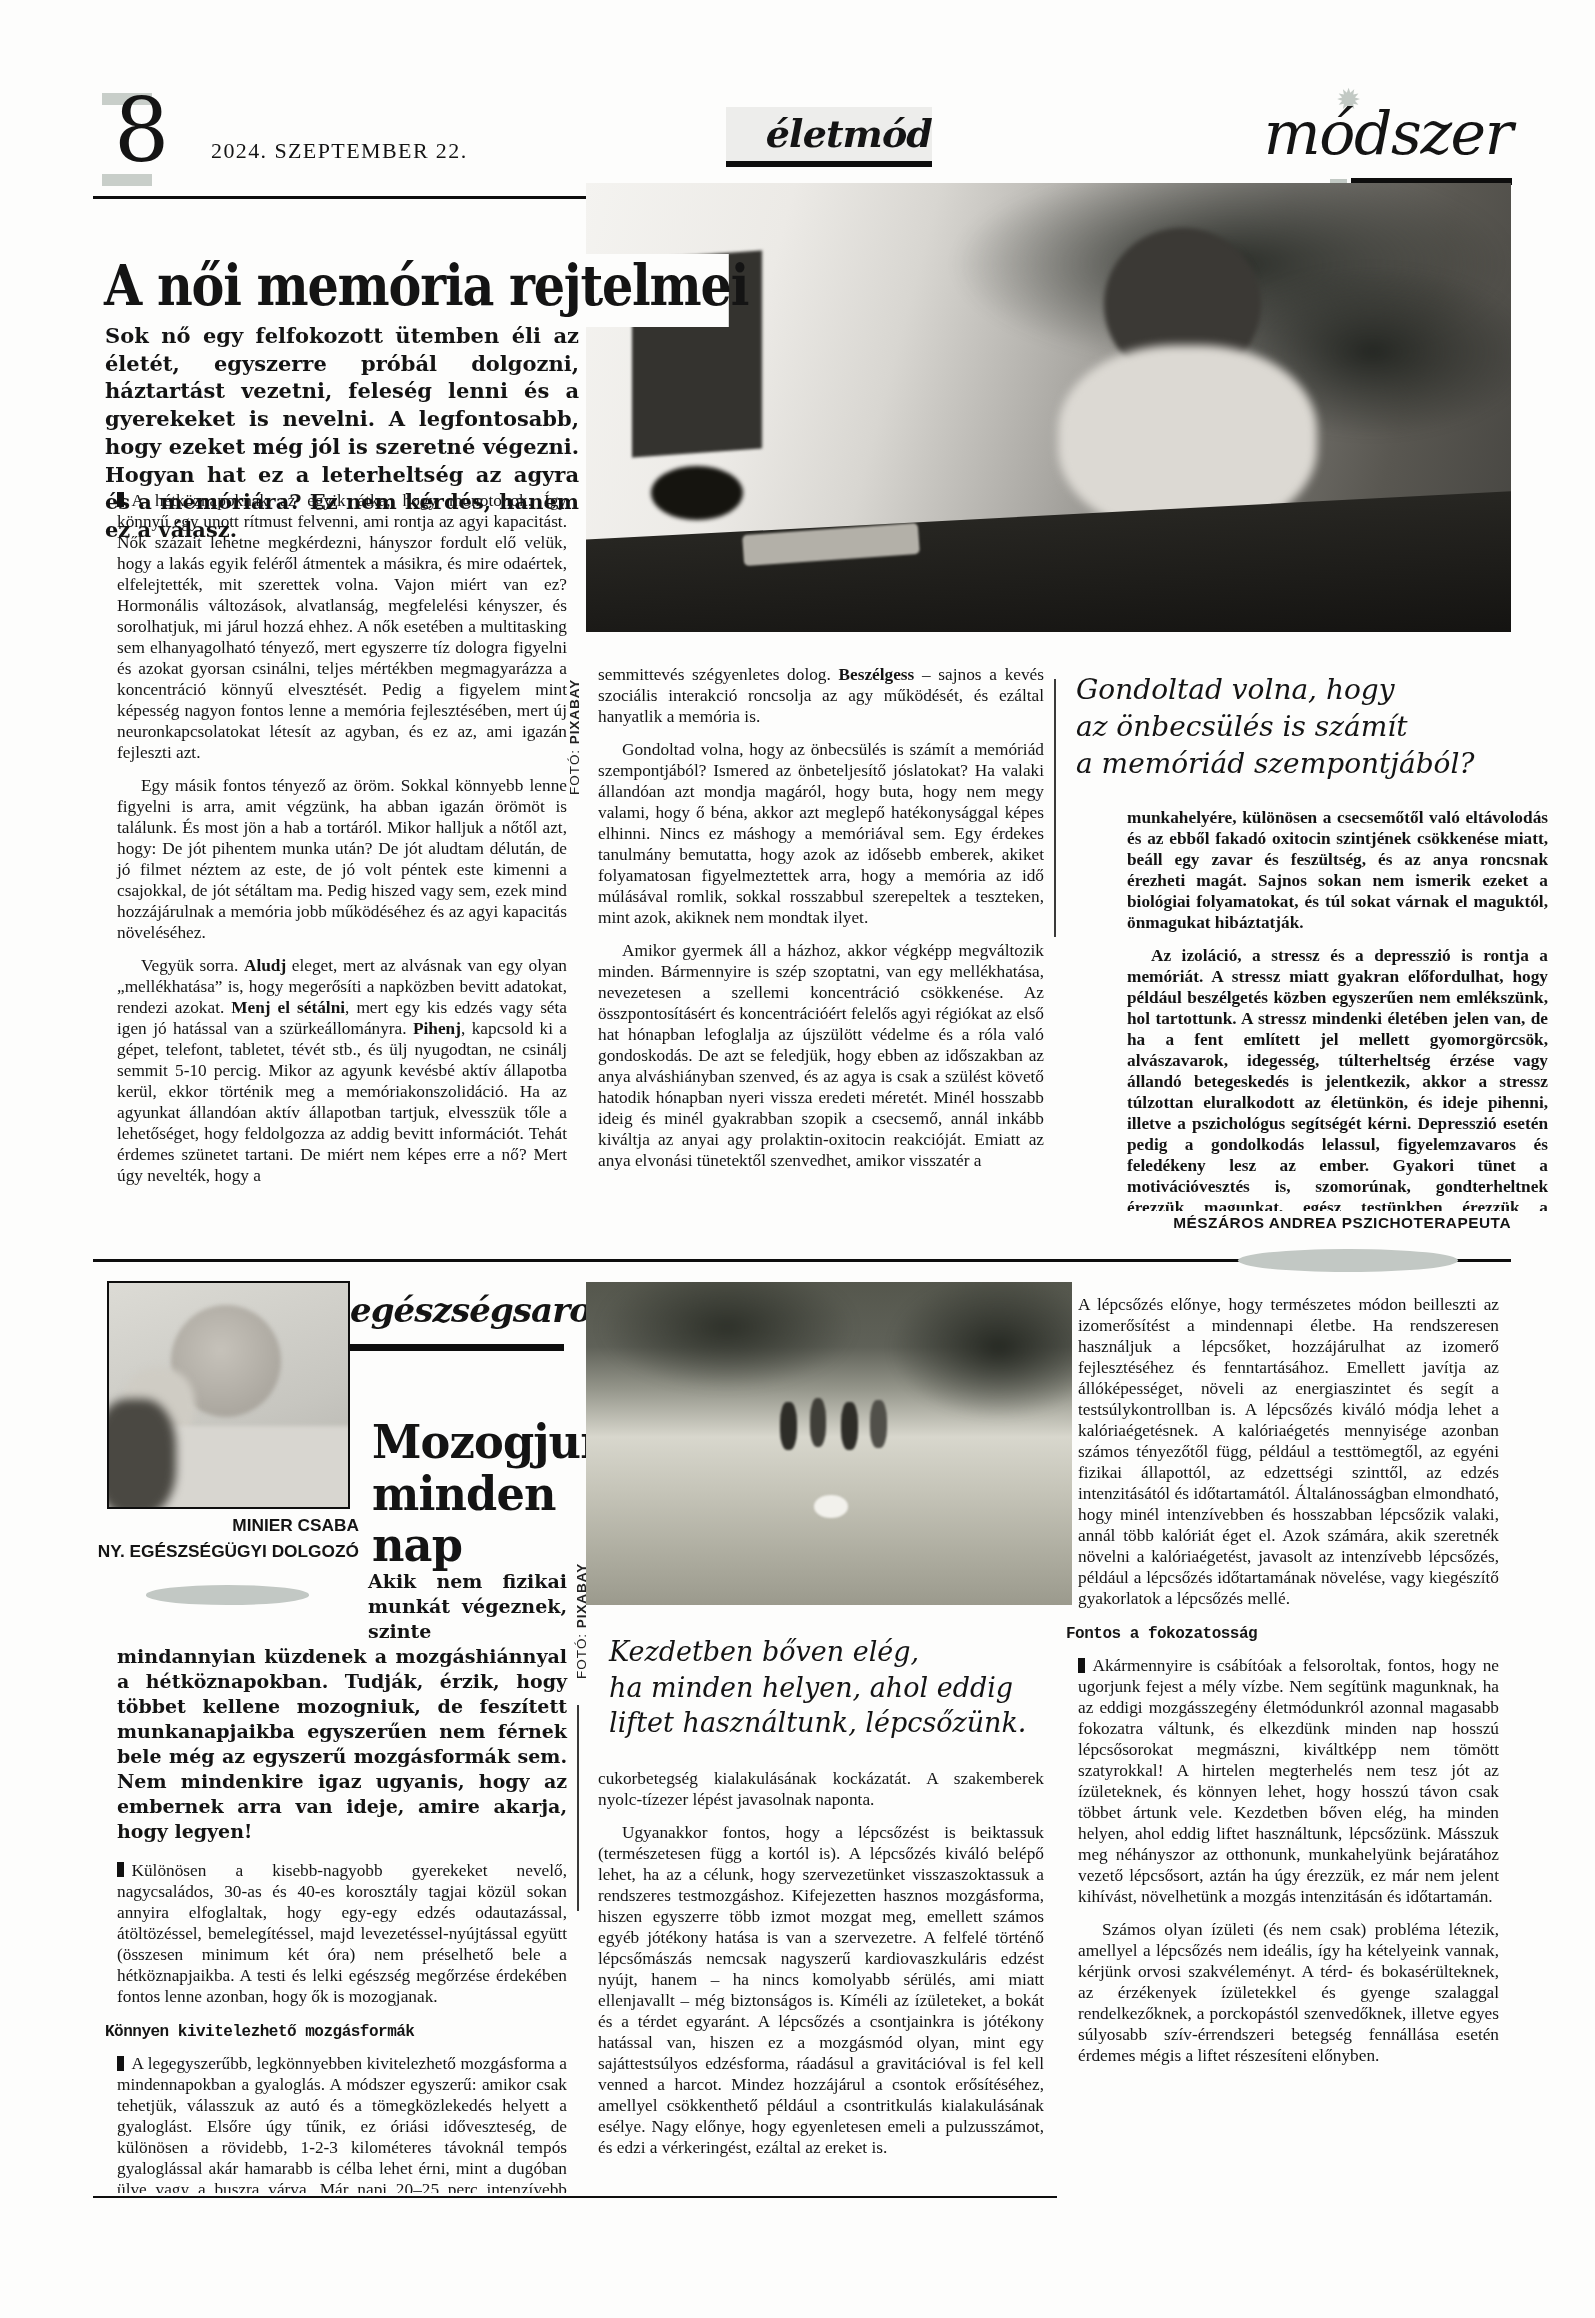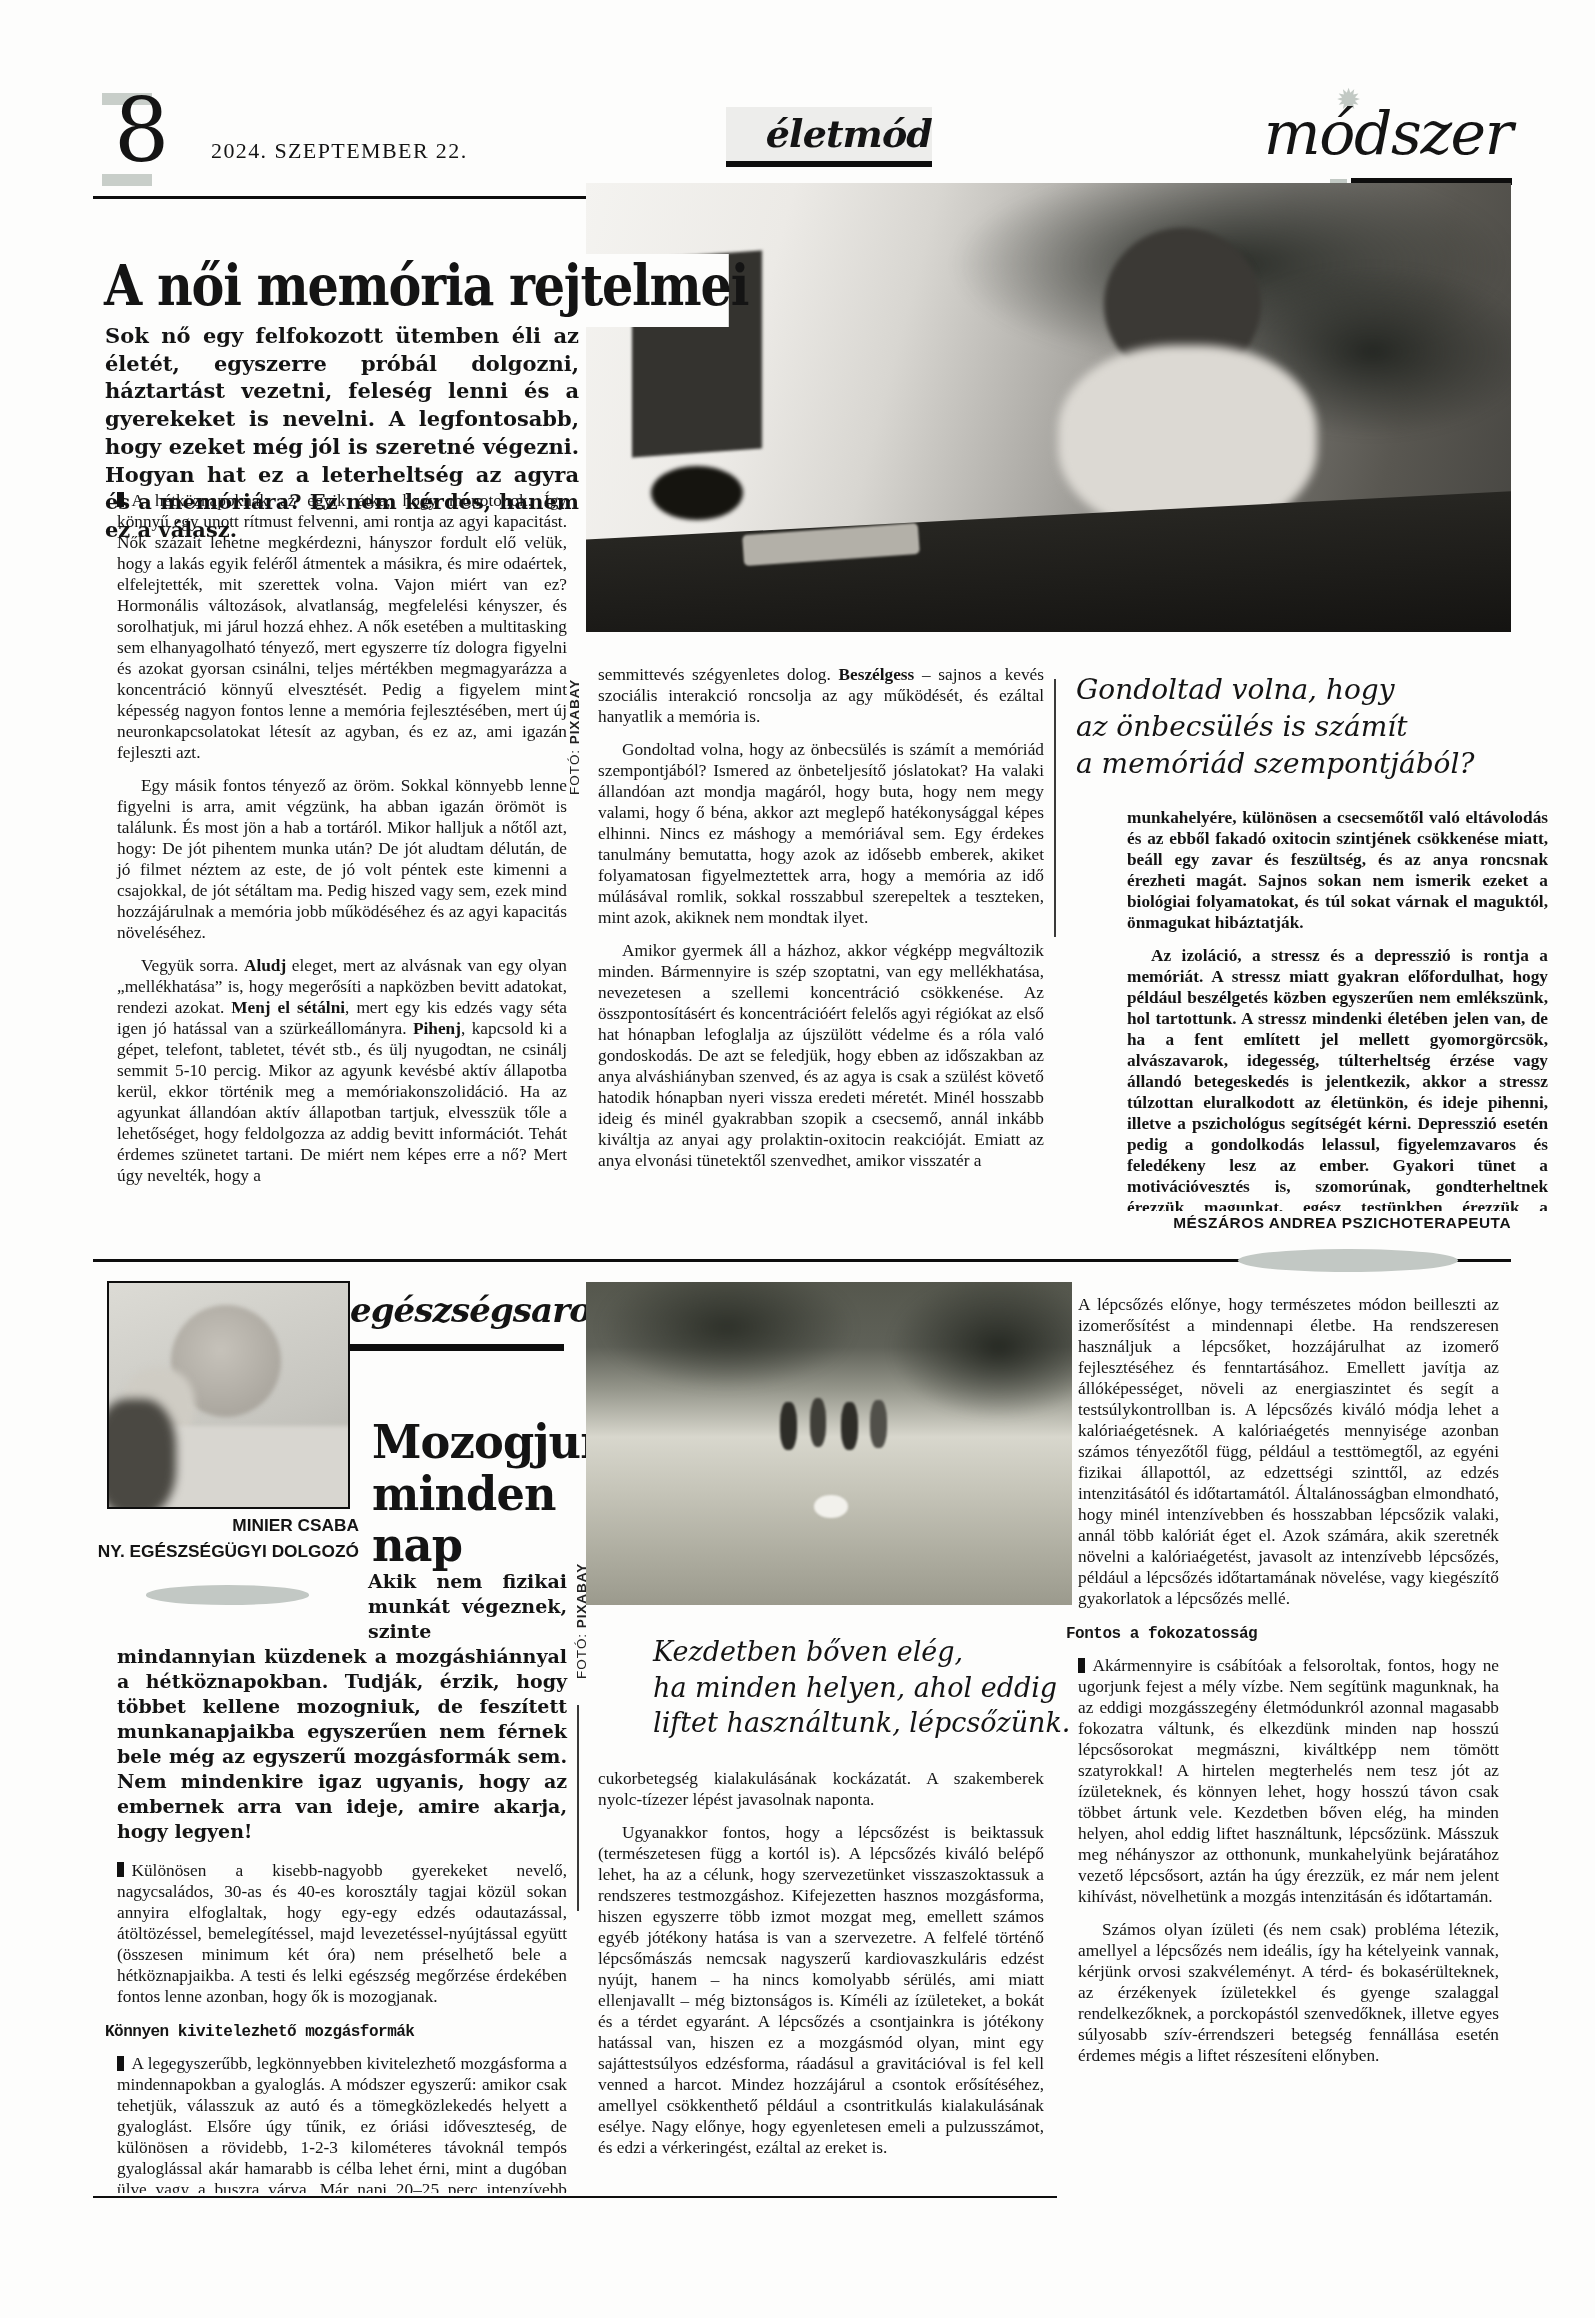--- a/index.html
+++ b/index.html
@@ -69,21 +69,21 @@
   .label-box{left:350px;top:1282px;width:214px;text-align:center;font-size:34px;font-weight:700;
      font-style:italic;letter-spacing:-0.9px;border-bottom:7.5px solid #0e0e0e;padding:7.5px 0 14px;}
   .a2-headline{left:372px;top:1416px;width:215px;font-size:47px;font-weight:700;
      line-height:1.1;letter-spacing:-0.9px;white-space:pre-line;transform:scaleX(.95);transform-origin:0 0;}
   .a2-col1{left:105px;top:1557px;width:474px;height:636px;overflow:hidden;}
   .wrap-spacer{float:left;width:263px;height:71px;}
   .a2-lead{font-size:19px;font-weight:700;line-height:25px;text-align:justify;margin:0;}
   .subhead{font-size:16px;font-weight:700;letter-spacing:-0.5px;line-height:1.15;
      margin:16px 0 7.5px;font-family:Liberation Mono, monospace;text-align:left;}
   .quote-rule2{left:577px;top:1705px;width:1.9px;height:206px;background:#3a3a3a;}
-  .a2-quote{left:609px;top:1634px;width:444px;font-size:27px;margin-left:44px;}
+  .a2-quote{left:609px;top:1634px;width:444px;font-size:27px;}
   .a2-col2{left:586px;top:1756px;width:470px;height:424px;overflow:hidden;}
   .a2-col3{left:1066px;top:1282px;width:445px;height:987px;overflow:hidden;}
   .bottom-rule{left:93px;top:2196px;width:964px;height:2.3px;background:#0e0e0e;}
 
   
   .photo{overflow:hidden;background:#cfcdc8;}
   .photo1{left:586px;top:183px;width:925px;height:449px;
      background:linear-gradient(105deg,#f4f3f0 0%,#eceae6 20%,#d8d6d1 34%,#a9a7a2 52%,#7a7873 68%,#595751 84%,#454440 100%);}
   .ph1-leaves{position:absolute;left:28%;top:-14%;width:84%;height:64%;border-radius:50%;
      background:radial-gradient(closest-side,rgba(38,41,36,.95),rgba(38,41,36,0) 72%);filter:blur(6.5px);}

